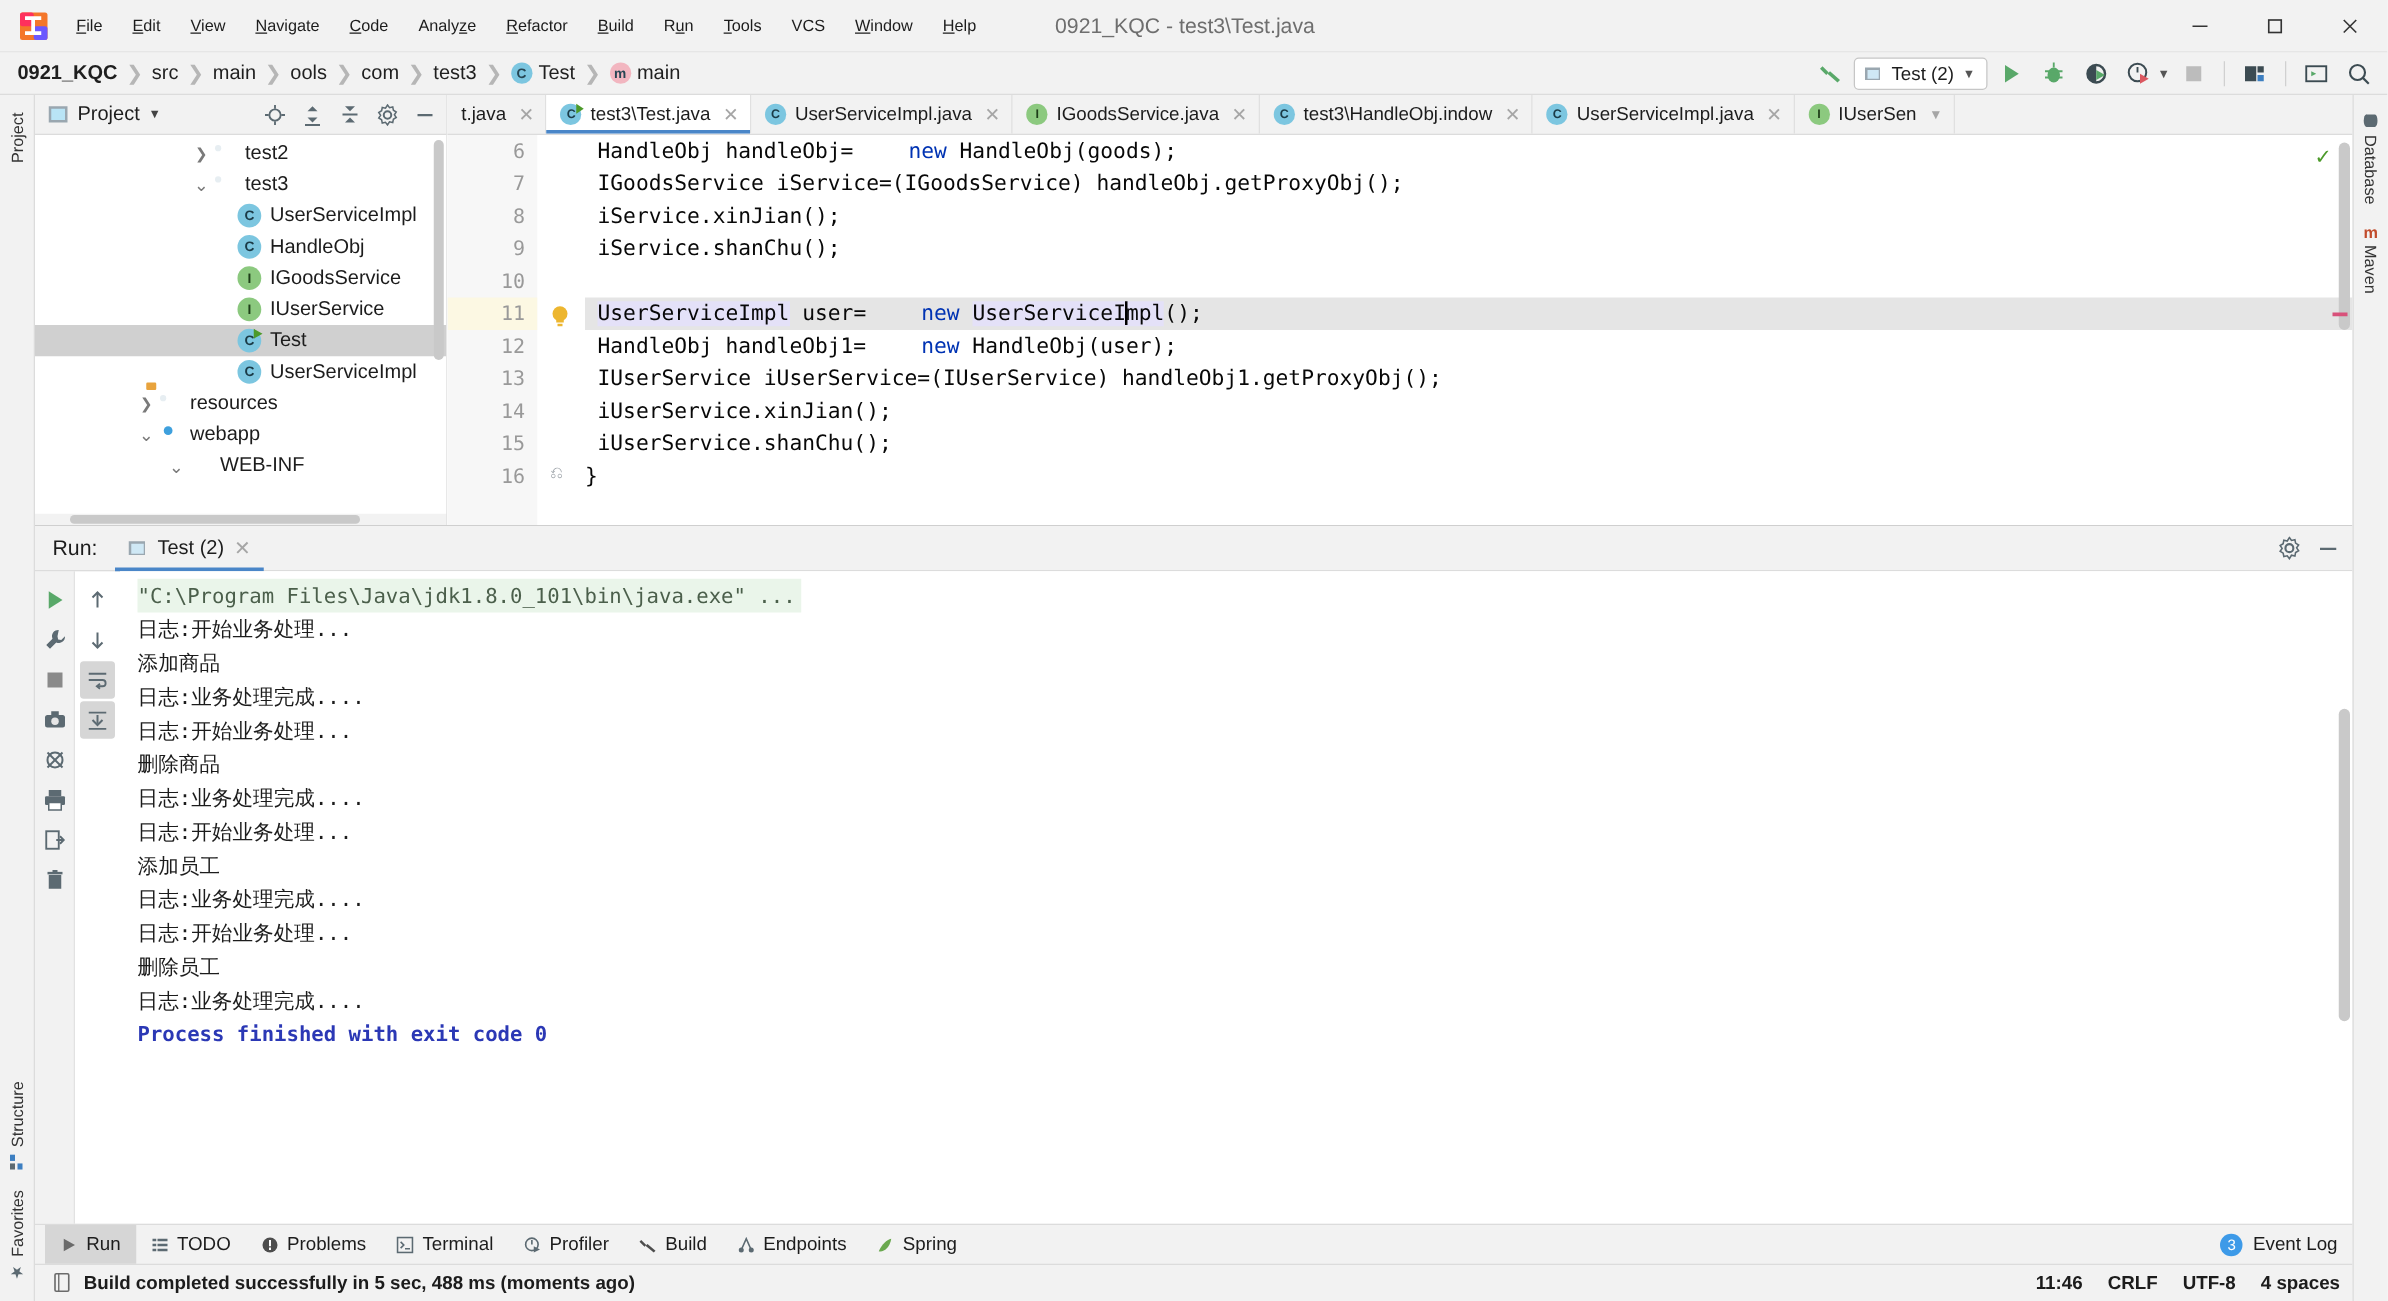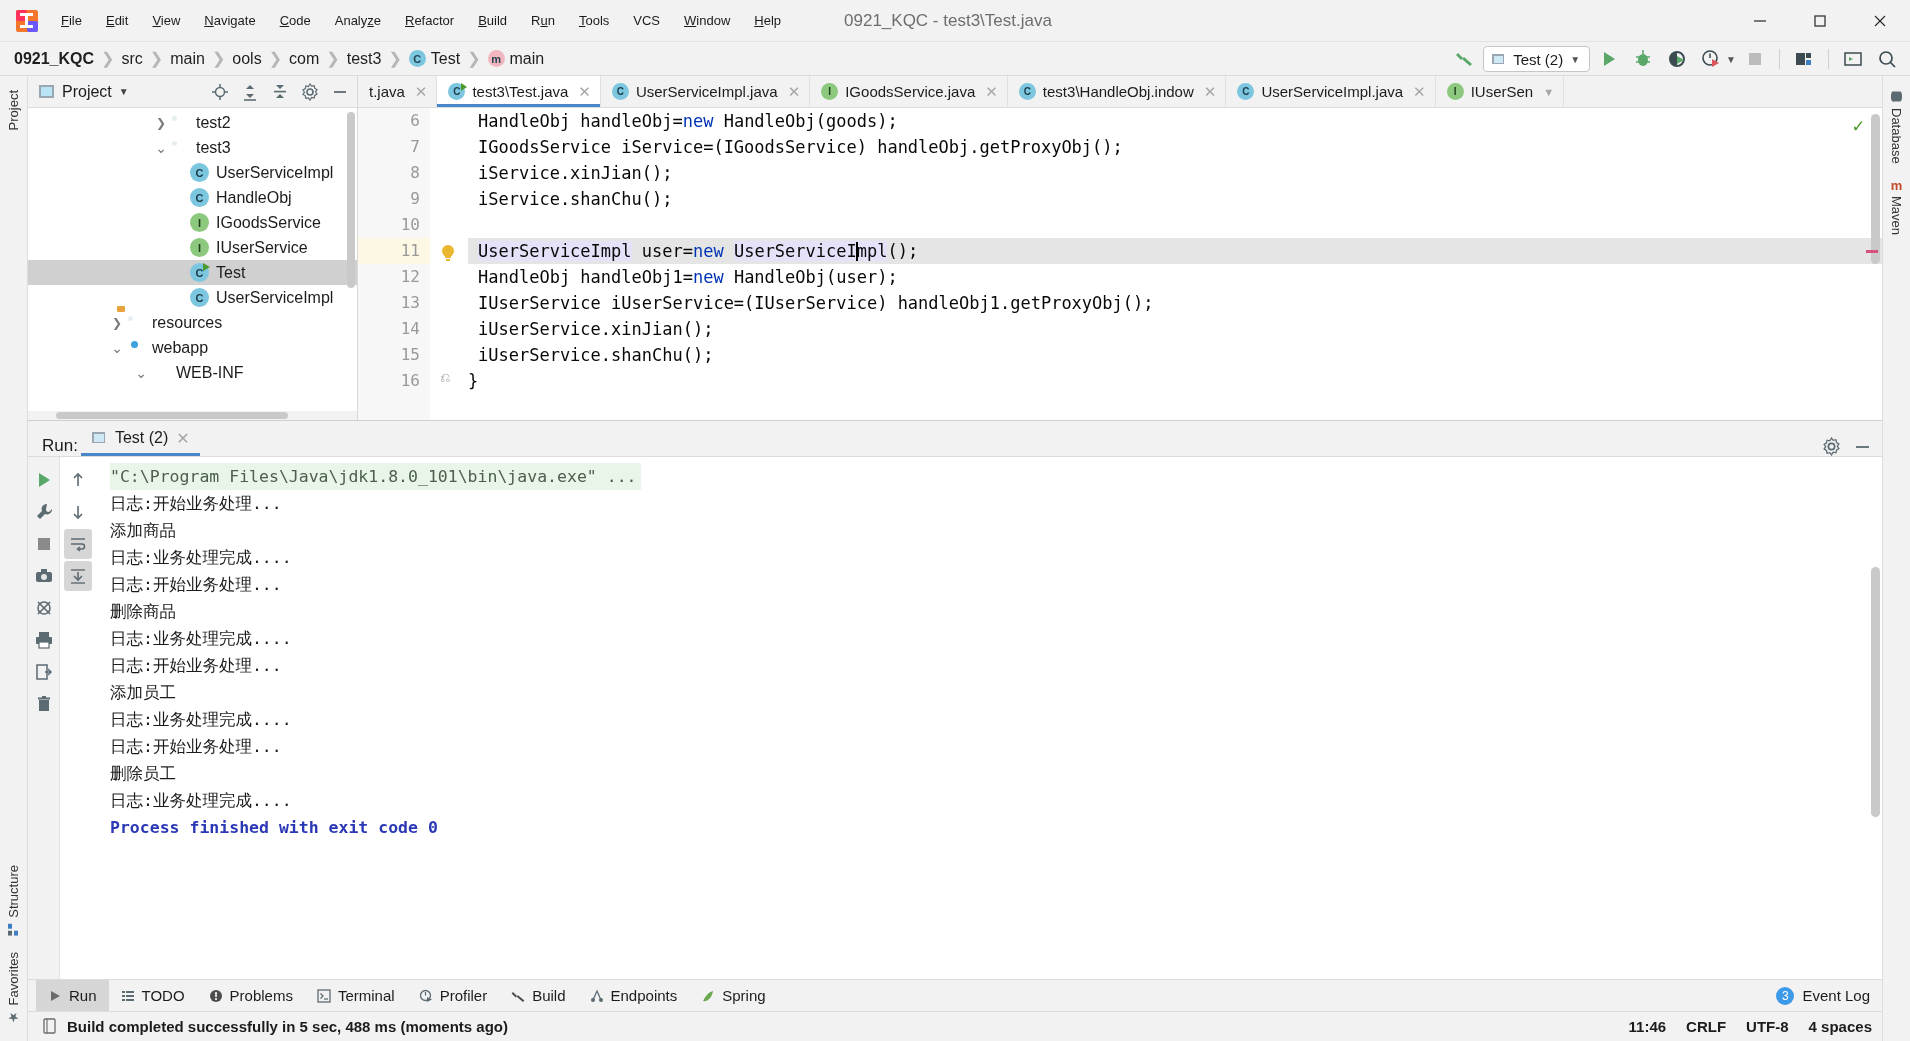--- a/index.html
+++ b/index.html
@@ -127,38 +127,38 @@
   .code-area { flex: 1; display: flex; position: relative; min-height: 0; background: #fff; overflow: hidden; }
   .gutter { width: 72px; background: #f7f7f7; flex: none; position: relative; text-align: right; }
   .gutter2 { width: 38px; background: #fff; flex:none; position:relative; }
   .code-lines { flex: 1; position: relative; font-family: "DejaVu Sans Mono", monospace; font-size: 17px; }
   .ln {
     height: 26px; line-height: 26px; font-family: "DejaVu Sans Mono", monospace;
     font-size: 16px; color: #999; padding-right: 10px;
   }
   .cl { height: 26px; line-height: 26px; white-space: pre; padding-left: 10px; color:#080808; }
   .cl.hl { background: #e5e5e5; }
-  .kw { color: #0033b3; }
+  .kw { color: #0033b3; margin-left: 44px; }
   .caret-row { position:relative; }
   .caret {
     display:inline-block; width:2px; height:19px; background:#000; vertical-align:-4px;
     position:relative; margin:0 -1px;
   }
   .ident-hl { background:#e4e1f8; }
   .bulb { position:absolute; left:7px; width:22px; height:22px; }
   .editor-scroll-v { position:absolute; right:2px; top:6px; width:9px; height:150px; background:#c9c9c9; border-radius:5px; }
   .fold-mark { position:absolute; color:#9aa0a6; font-size:13px; }
   .check-ok { position:absolute; right:18px; top:6px; color:#4c9a2a; font-size:19px; }
   .err-stripe { position:absolute; right:4px; width:12px; height:3px; background:#d8517a; }
 
   
   .run-window { flex: 1; display: flex; flex-direction: column; min-height: 0; background: #fff; border-top: 1px solid #cfcfcf; }
   .run-head {
-    height: 36px; display: flex; align-items: flex-end; background: #f2f2f2;
-    border-bottom: 1px solid #dcdcdc; padding-left: 14px; gap: 3px; flex: none; position: relative;
+    height: 36px; display: flex; align-items: center; background: #f2f2f2;
+    border-bottom: 1px solid #dcdcdc; padding-left: 14px; gap: 14px; flex: none; position: relative;
   }
   .run-label { font-size: 17px; color: #1c1c1c; }
   .run-tab { display:flex; align-items:center; gap:8px; font-size:16px; padding: 0 10px; height:36px; position: relative; }
   .run-tab.active:after { content:""; position:absolute; left:0; right:0; bottom:0; height:3px; background:#4a86c8; }
   .run-head-right { position:absolute; right:10px; display:flex; align-items:center; gap:12px; }
   .run-body { flex: 1; display: flex; min-height: 0; }
   .run-rail { width: 32px; background: #f2f2f2; border-right: 1px solid #e2e2e2; flex:none; display:flex; flex-direction:column; align-items:center; padding-top:8px; gap:2px; }
   .run-rail2 { width: 36px; background: #fff; flex:none; display:flex; flex-direction:column; align-items:center; padding-top:8px; gap:2px; }
   .rail-btn { width: 28px; height: 30px; display:flex; align-items:center; justify-content:center; border-radius:3px; }
   .rail-btn.on { background:#d6d6d6; }

